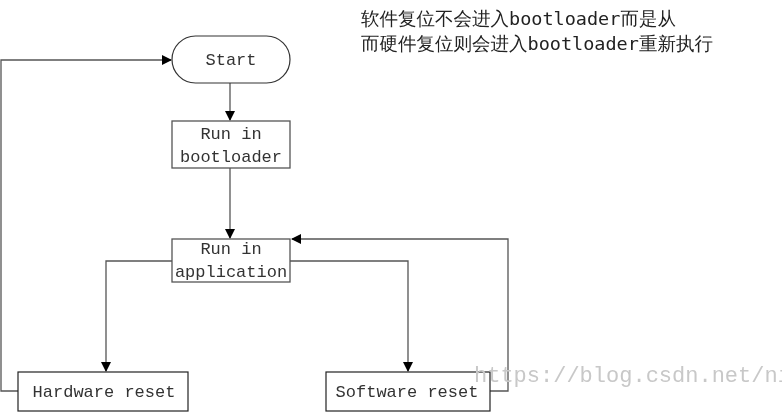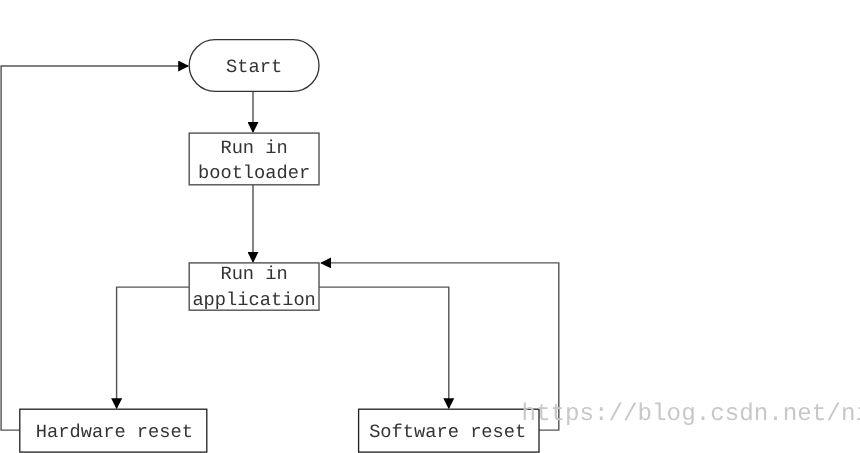--- a/index.html
+++ b/index.html
@@ -47,15 +47,15 @@
     <rect x="18" y="372" width="170" height="39" fill="#fff" stroke="#222" stroke-width="1.2"></rect>
     <text class="node-text" x="104" y="397" text-anchor="middle">Hardware reset</text>
   </g>
 
   <g>
     <rect x="326" y="372" width="164" height="39" fill="#fff" stroke="#222" stroke-width="1.2"></rect>
     <text class="node-text" x="407" y="397" text-anchor="middle">Software reset</text>
   </g>
 </svg>
 
-<div class="note"></div>
+<div class="note"><div>软件复位不会进入bootloader而是从</div><div>而硬件复位则会进入bootloader重新执行</div></div>
 
 <div class="watermark">https://blog.csdn.net/niepangu</div>
 
 </body></html>

